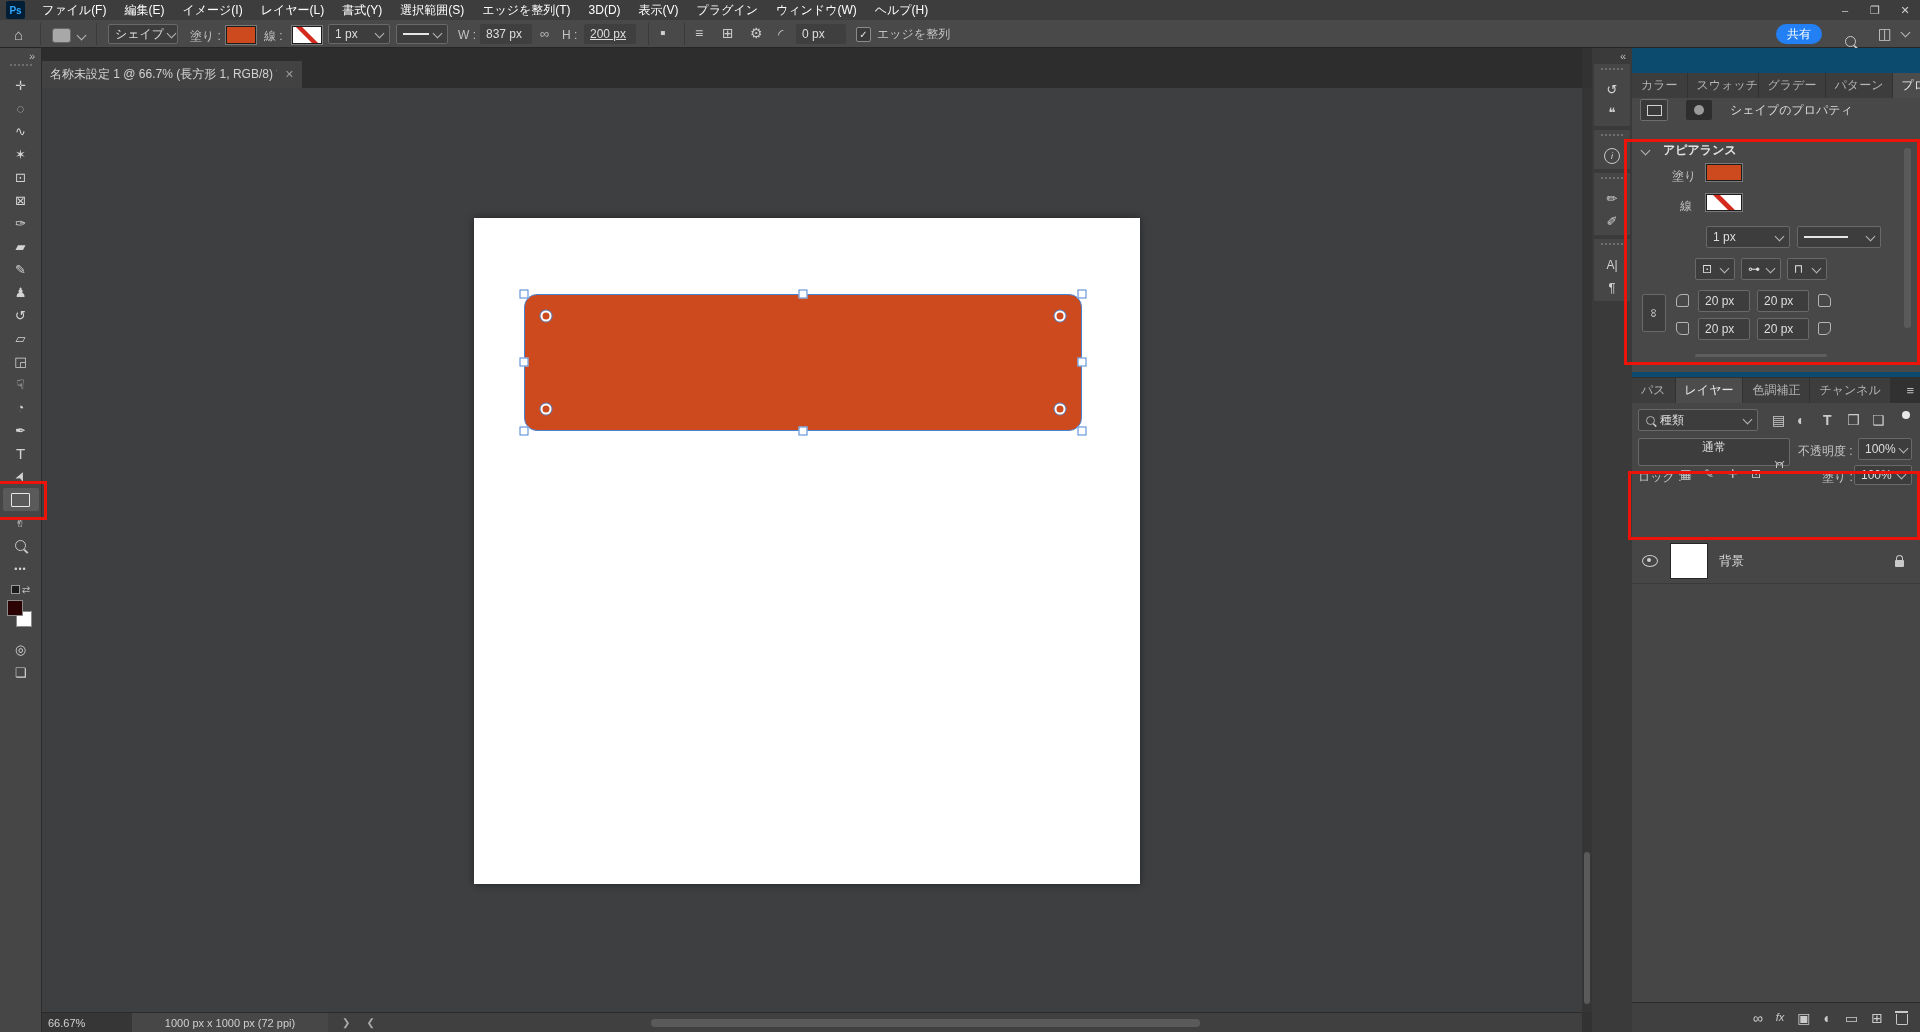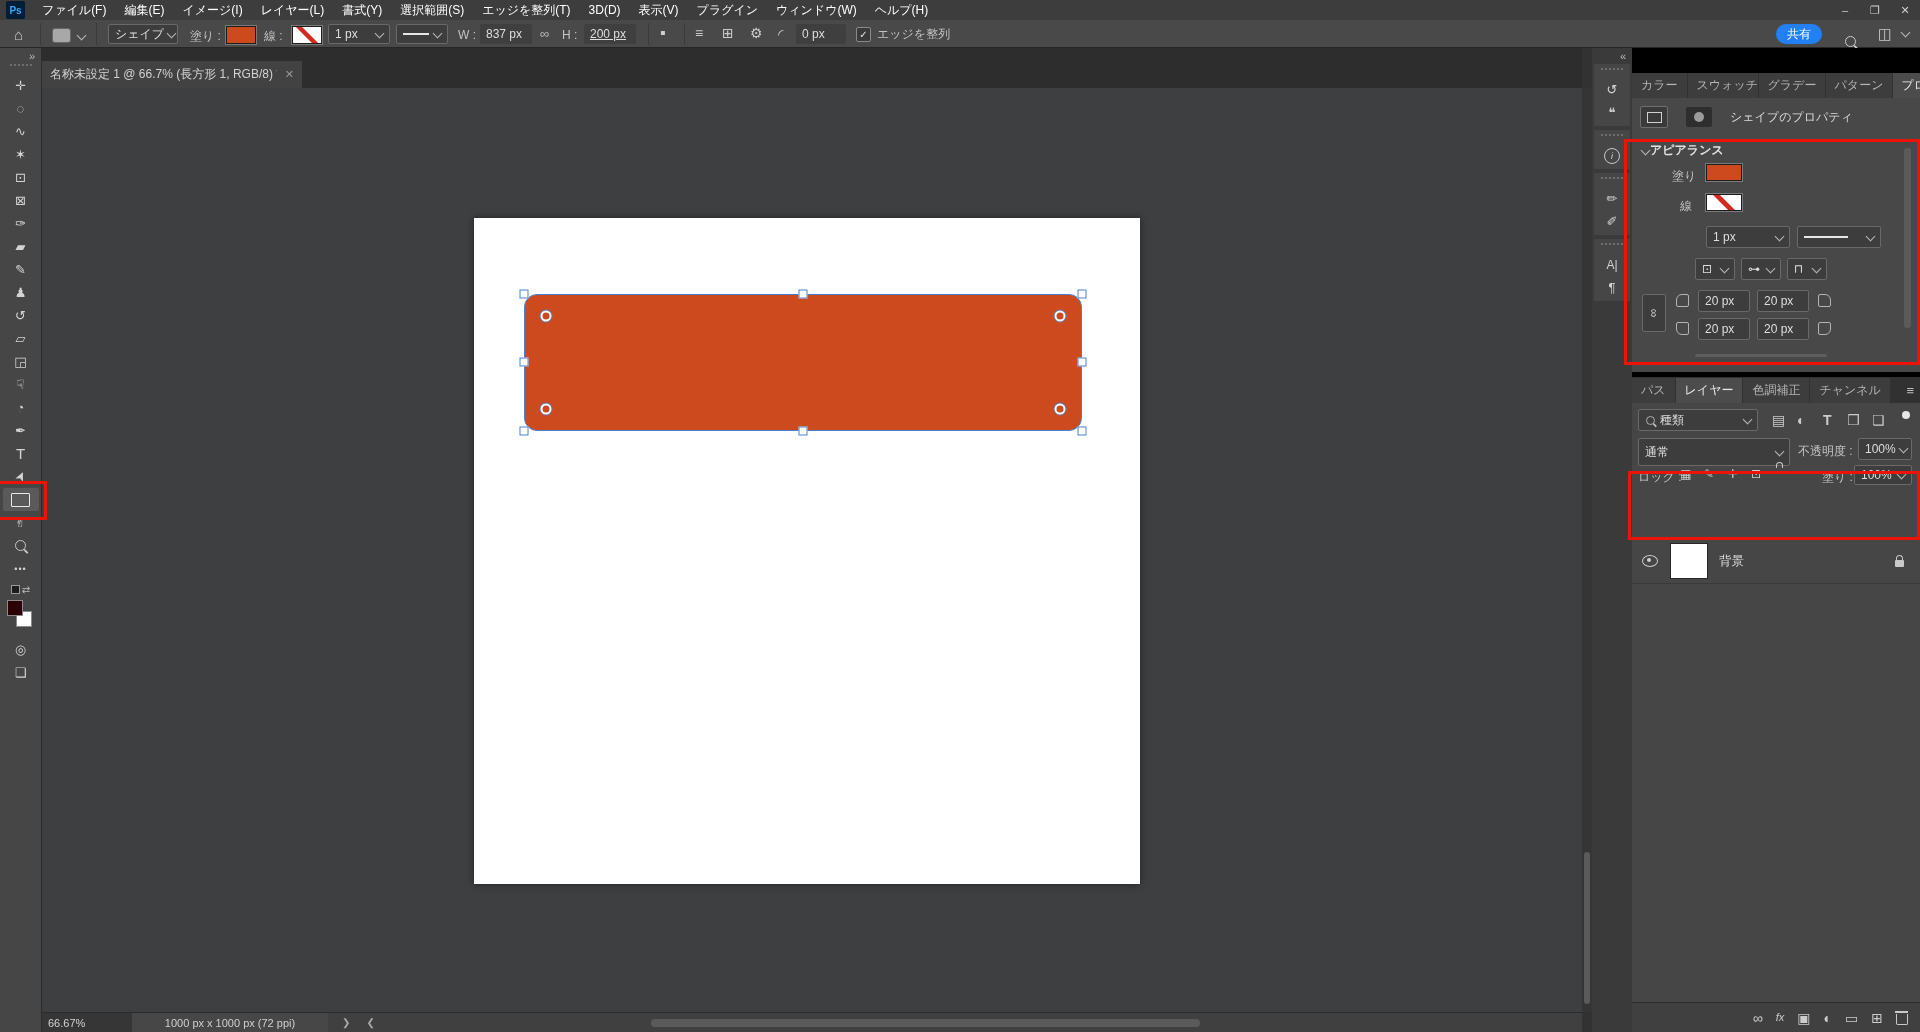--- a/index.html
+++ b/index.html
@@ -290,43 +290,43 @@
       <div class="grip"></div>
       <div class="tool" style="width:30px;">
           <span style="font-size:12px;">A|</span>
         </div>
       <div class="tool" style="width:30px;">
           <span>¶</span>
         </div>
     </div>
   </div>
 
-  <div class="abs" style="left:1632px;top:48px;width:288px;height:984px;background:#000000;">
+  <div class="abs" style="left:1632px;top:48px;width:288px;height:984px;background:#0c4a6e;">
 
     <div class="abs flex" style="left:0;top:25px;width:288px;height:25px;background:#313131;">
       <span class="ptab" style="max-width:42px;">カラー</span>
       <span class="ptab" style="max-width:52px;">スウォッチ</span>
       <span class="ptab" style="max-width:48px;">グラデー</span>
       <span class="ptab" style="max-width:48px;">パターン</span>
       <span class="ptab active">プロパティ</span>
 
     </div>
 
     <div class="abs" style="left:0;top:50px;width:288px;height:274px;background:#484848;">
-      <div class="abs flex" style="left:8px;top:8px;gap:18px;font-family:Liberation Mono, monospace;">
+      <div class="abs flex" style="left:8px;top:1px;gap:18px;font-family:Liberation Mono, monospace;">
         <span class="flex" style="width:26px;height:20px;background:#3a3a3a;border:1px solid #6e6e6e;border-radius:2px;justify-content:center;">
             <span style="width:13px;height:9px;border:1.3px solid #d0d0d0;display:inline-block;"></span>
           </span>
         <span class="flex" style="width:26px;height:20px;background:#2e2e2e;border-radius:2px;justify-content:center;">
             <span style="width:10px;height:10px;background:#9a9a9a;border-radius:50%;display:inline-block;"></span>
           </span>
         <span style="font-size:12px;color:#dadada;">シェイプのプロパティ</span>
       </div>
 
-      <div class="abs flex" style="left:10px;top:44px;gap:1px;">
+      <div class="abs flex" style="left:10px;top:44px;gap:14px;">
         <span class="chev" style="margin:0;"></span>
         <span style="font-size:12px;font-weight:bold;color:#e2e2e2;">アピアランス</span>
       </div>
       <span class="abs lbl" style="left:40px;top:70px;">塗り</span>
       <div class="abs" style="left:74px;top:66px;width:36px;height:17px;background:#cc4a1e;border:1px solid #1d1d1d;box-shadow:0 0 0 1px #7a7a7a;"></div>
       <span class="abs lbl" style="left:48px;top:100px;">線</span>
       <div class="abs" style="left:74px;top:96px;width:36px;height:17px;border:1px solid #1d1d1d;box-shadow:0 0 0 1px #7a7a7a;background:linear-gradient(45deg,#fff 42%,#d42a1e 44%,#d42a1e 56%,#fff 58%);"></div>
       <div class="abs fld" style="left:74px;top:128px;width:84px;height:22px;">
           <span>1 px</span>
           <span class="chev"></span>
@@ -387,21 +387,21 @@
           <span>種類</span>
           <span class="chev"></span>
         </div>
       <span class="abs ico" style="left:140px;top:10px;">▤</span>
       <span class="abs ico" style="left:165px;top:10px;">◐</span>
       <span class="abs ico" style="left:191px;top:10px;font-weight:bold;">T</span>
       <span class="abs ico" style="left:215px;top:10px;">❒</span>
       <span class="abs ico" style="left:240px;top:10px;">❏</span>
       <span class="abs toggle-pill" style="left:268px;top:6px;"></span>
       
-      <div class="abs fld" style="left:6px;top:35px;width:152px;height:28px;">
+      <div class="abs fld" style="left:6px;top:35px;width:152px;height:28px;flex-direction:column;">
           <span>通常</span>
           <span class="chev"></span>
         </div>
       <span class="abs lbl" style="left:166px;top:40px;">不透明度 :</span>
       <div class="abs fld" style="left:226px;top:35px;width:54px;height:22px;">
           <span>100%</span>
           <span class="chev"></span>
         </div>
       
       <span class="abs lbl" style="left:6px;top:66px;">ロック :</span>

